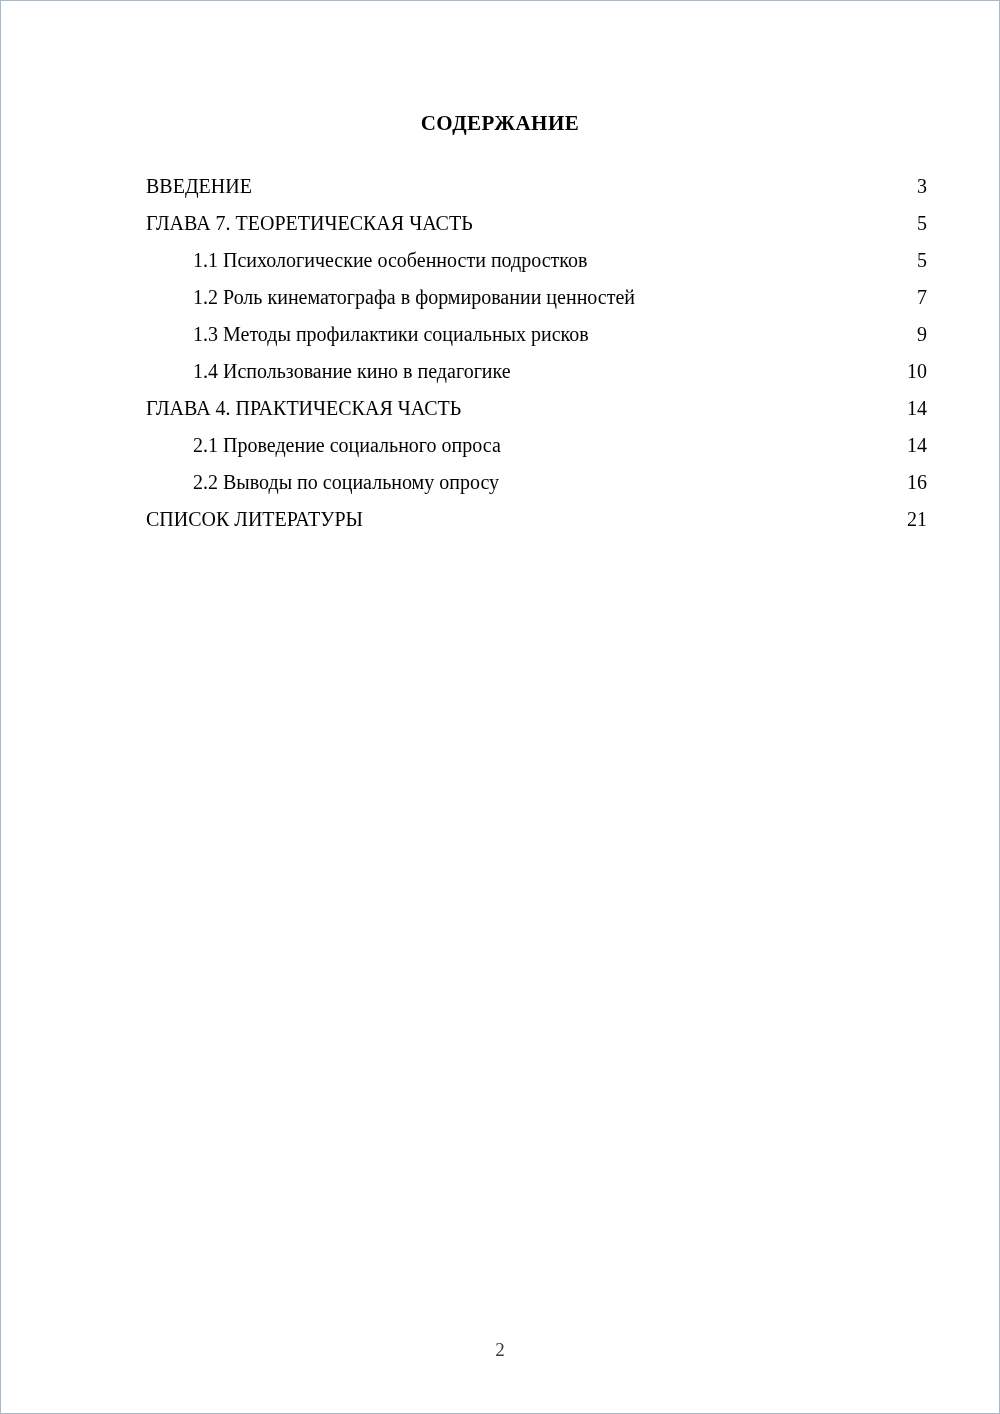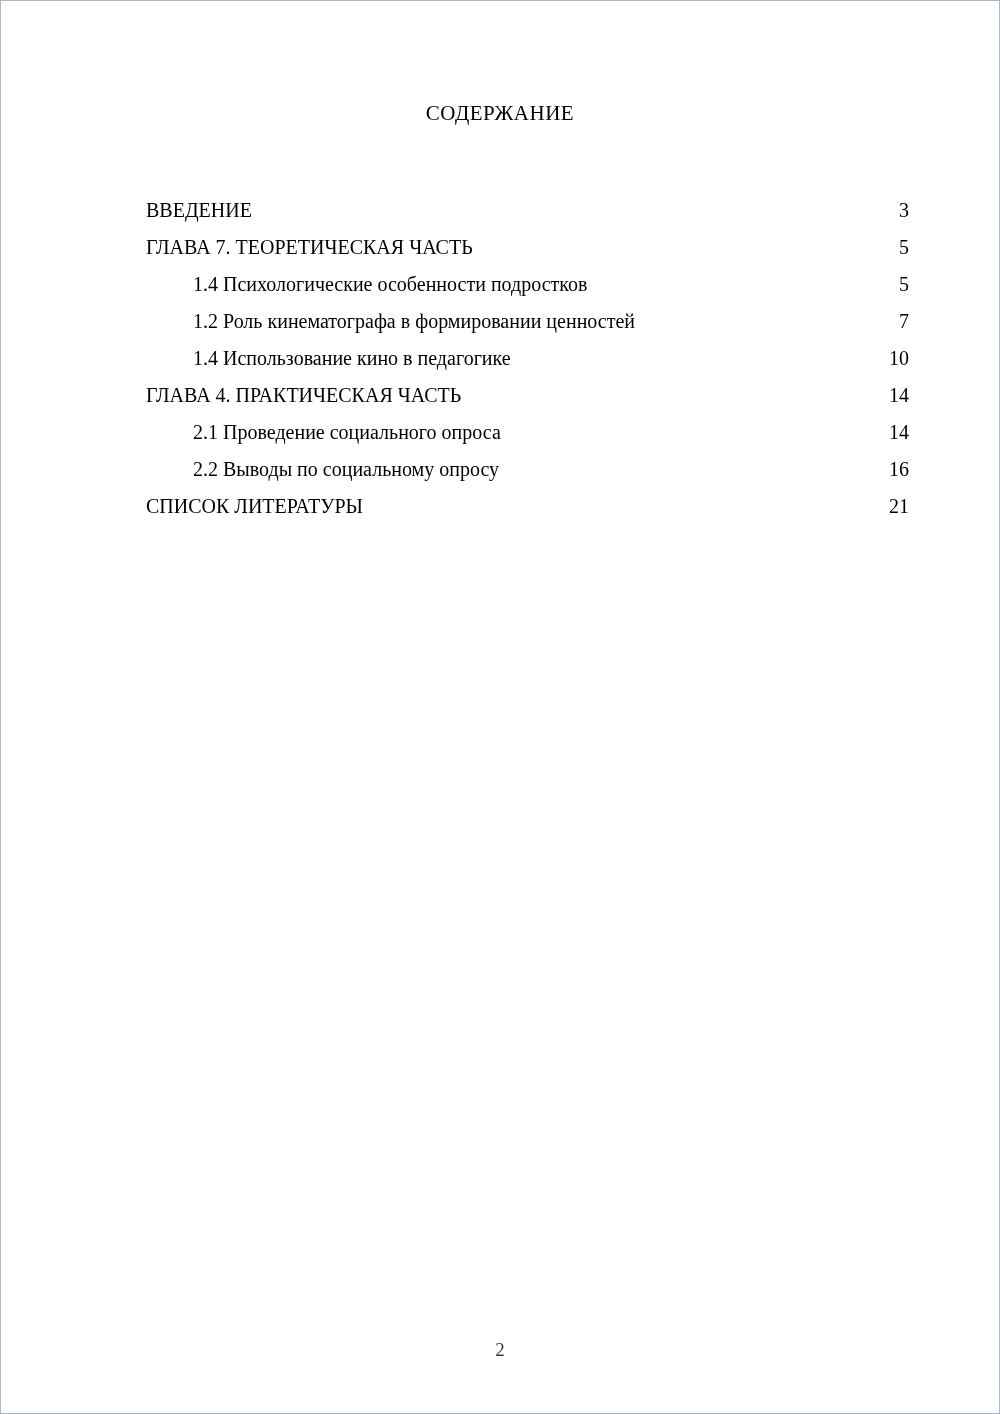--- a/index.html
+++ b/index.html
@@ -13,34 +13,33 @@
     height: 1414px;
     box-sizing: border-box;
     background: #ffffff;
     border: 1px solid #a9b9cc;
     font-family: "Liberation Serif", serif;
     color: #000000;
     overflow: hidden;
   }
   .doc-title {
     position: absolute;
-    top: 100px;
+    top: 110px;
     left: 0;
     width: 100%;
     text-align: center;
-    font-weight: normal;
+    font-weight: bold;
     font-size: 21px;
     letter-spacing: 0.5px;
   }
   .toc {
     position: absolute;
     top: 167px;
     left: 145px;
-    right: 90px;
-    margin-top: 24px;
+    right: 72px;
   }
   .toc-row {
     display: flex;
     justify-content: space-between;
     align-items: baseline;
     height: 37px;
     font-size: 20px;
     line-height: 37px;
     white-space: nowrap;
   }
@@ -79,29 +78,33 @@
       <span class="label">ВВЕДЕНИЕ</span>
       <span class="pagenum">3</span>
     </div>
 
     <div class="toc-row">
       <span class="label">ГЛАВА 7. ТЕОРЕТИЧЕСКАЯ ЧАСТЬ</span>
       <span class="pagenum">5</span>
     </div>
 
     <div class="toc-row lvl1">
-      <span class="label">1.4 Психологические особенности подростков</span>
+      <span class="label">1.1 Психологические особенности подростков</span>
       <span class="pagenum">5</span>
     </div>
 
     <div class="toc-row lvl1">
       <span class="label">1.2 Роль кинематографа в формировании ценностей</span>
       <span class="pagenum">7</span>
     </div>
 
+    <div class="toc-row lvl1">
+      <span class="label">1.3 Методы профилактики социальных рисков</span>
+      <span class="pagenum">9</span>
+    </div>
 
     <div class="toc-row lvl1">
       <span class="label">1.4 Использование кино в педагогике</span>
       <span class="pagenum">10</span>
     </div>
 
     <div class="toc-row">
       <span class="label">ГЛАВА 4. ПРАКТИЧЕСКАЯ ЧАСТЬ</span>
       <span class="pagenum">14</span>
     </div>

